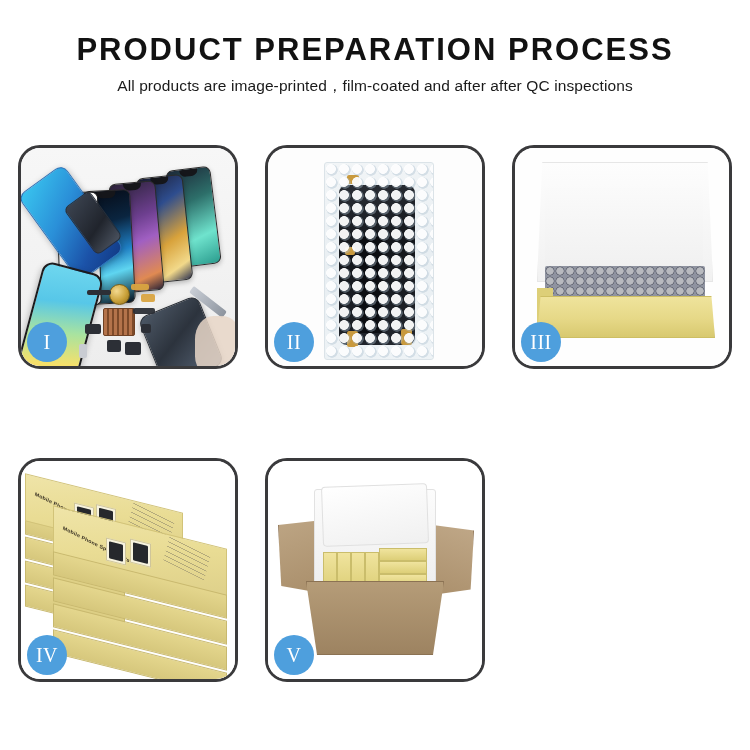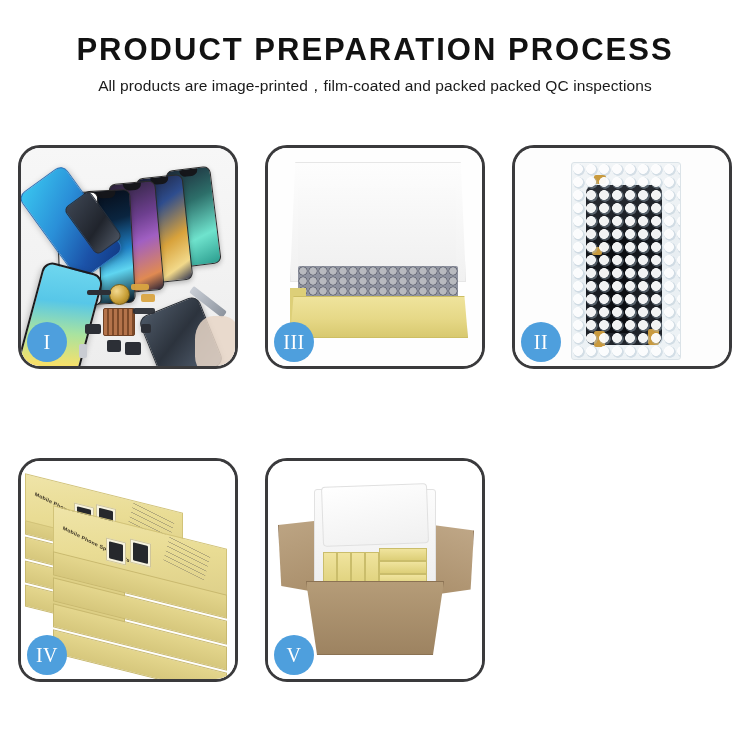--- a/index.html
+++ b/index.html
@@ -209,21 +209,21 @@
   .seam{position:absolute;background:rgba(120,100,72,.55);}
   .tapepc{position:absolute;background:#b59a74;border:1px solid #a08css;}
 </style>
 </head>
 <body>
 
 <div class="page">
 
   <div class="header">
     <div class="title">PRODUCT PREPARATION PROCESS</div>
-    <div class="subtitle">All products are image-printed，film-coated and packed packed QC inspections</div>
+    <div class="subtitle">All products are image-printed，film-coated and after after QC inspections</div>
   </div>
 
   <div class="grid">
 
     <div class="panel">
       <div class="photo p1">
         <div class="scr a">
             <span class="notch"></span>
           </div>
         <div class="scr b">
@@ -253,44 +253,44 @@
         <div class="flex" style="left:110px;top:136px;width:18px;height:6px;"></div>
         <div class="flex" style="left:120px;top:146px;width:14px;height:8px;"></div>
         <div class="flex" style="left:112px;top:160px;width:22px;height:6px;background:#2c2f36;"></div>
         <div class="tweezer"></div>
         <div class="hand"></div>
       </div>
       <div class="badge">I</div>
     </div>
 
     <div class="panel">
+      <div class="photo p2">
+        <div class="bag">
+          <div class="part2">
+            <span class="strip"></span>
+          </div>
+          <div class="tab" style="left:22px;top:12px;width:12px;height:9px;"></div>
+          <div class="tab" style="left:20px;top:84px;width:10px;height:8px;"></div>
+          <div class="tab" style="left:22px;top:168px;width:11px;height:16px;"></div>
+          <div class="tab" style="left:76px;top:166px;width:11px;height:16px;"></div>
+          <div class="bubbles"></div>
+        </div>
+      </div>
+      <div class="badge">II</div>
+    </div>
+
+    <div class="panel">
       <div class="photo p3">
         <div class="b3lid"></div>
         <div class="b3inner"></div>
         <div class="b3bub"></div>
         <div class="b3side"></div>
         <div class="b3front"></div>
       </div>
       <div class="badge">III</div>
-    </div>
-
-    <div class="panel">
-      <div class="photo p2">
-        <div class="bag">
-          <div class="part2">
-            <span class="strip"></span>
-          </div>
-          <div class="tab" style="left:22px;top:12px;width:12px;height:9px;"></div>
-          <div class="tab" style="left:20px;top:84px;width:10px;height:8px;"></div>
-          <div class="tab" style="left:22px;top:168px;width:11px;height:16px;"></div>
-          <div class="tab" style="left:76px;top:166px;width:11px;height:16px;"></div>
-          <div class="bubbles"></div>
-        </div>
-      </div>
-      <div class="badge">II</div>
     </div>
 
     <div class="panel">
       <div class="photo p4">
         <div class="stack">
 
           <div class="bx bxfront" style="left:2px;top:46px;width:98px;height:20px;transform:skewY(14deg);"></div>
           <div class="bx bxfront" style="left:2px;top:70px;width:98px;height:20px;transform:skewY(14deg);"></div>
           <div class="bx bxfront" style="left:2px;top:94px;width:98px;height:20px;transform:skewY(14deg);"></div>
           <div class="bx bxfront" style="left:2px;top:118px;width:98px;height:20px;transform:skewY(14deg);"></div>

